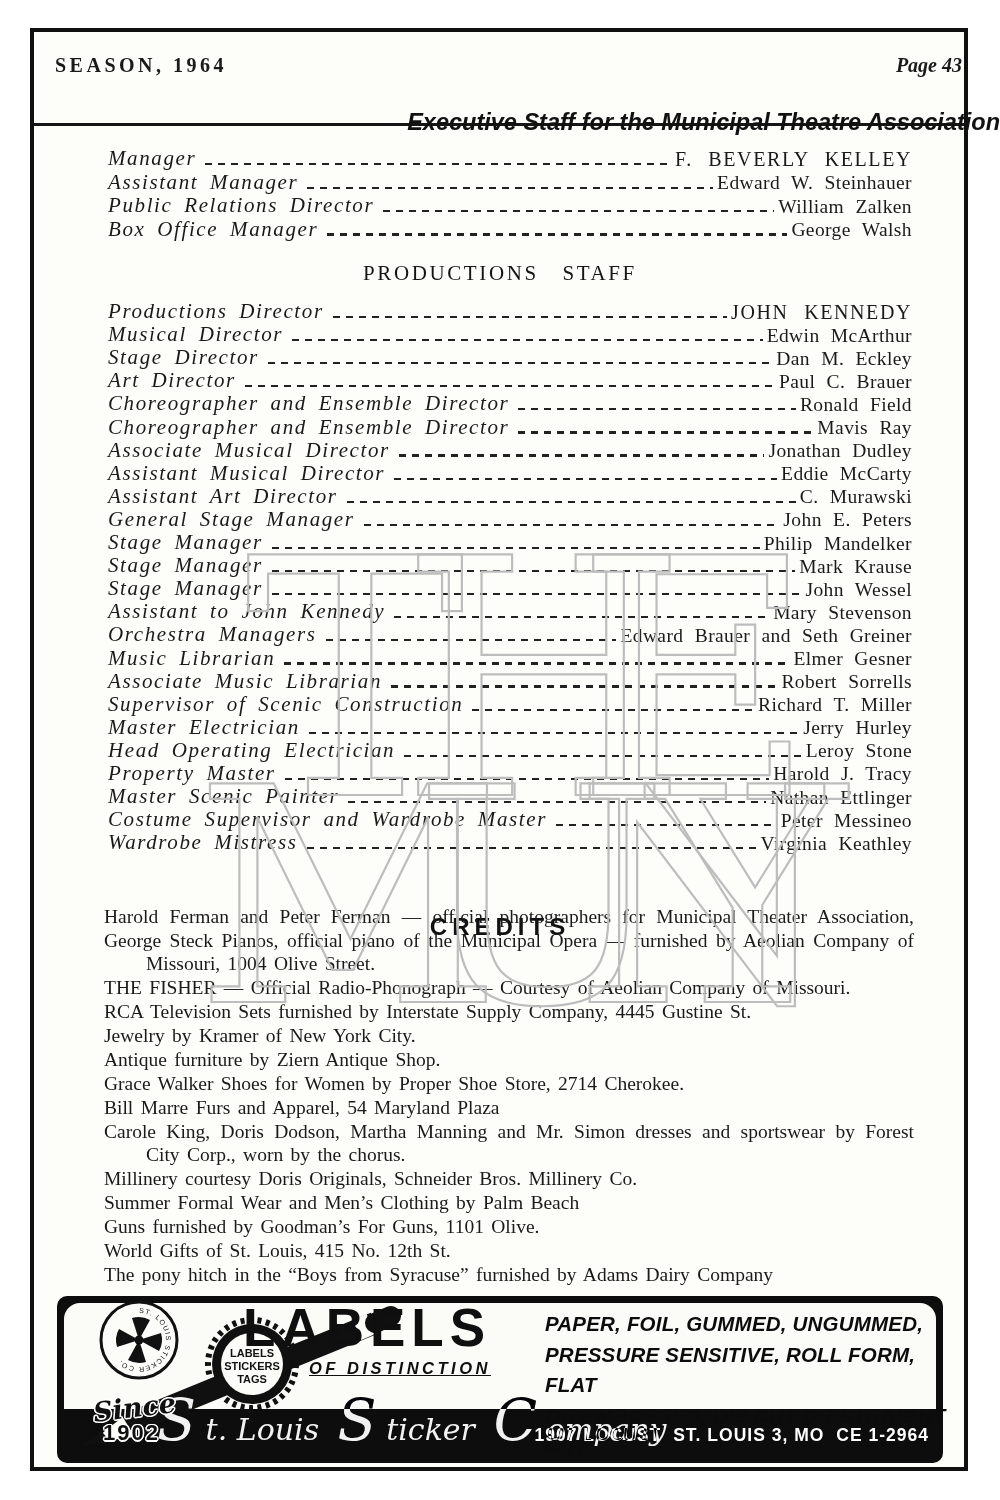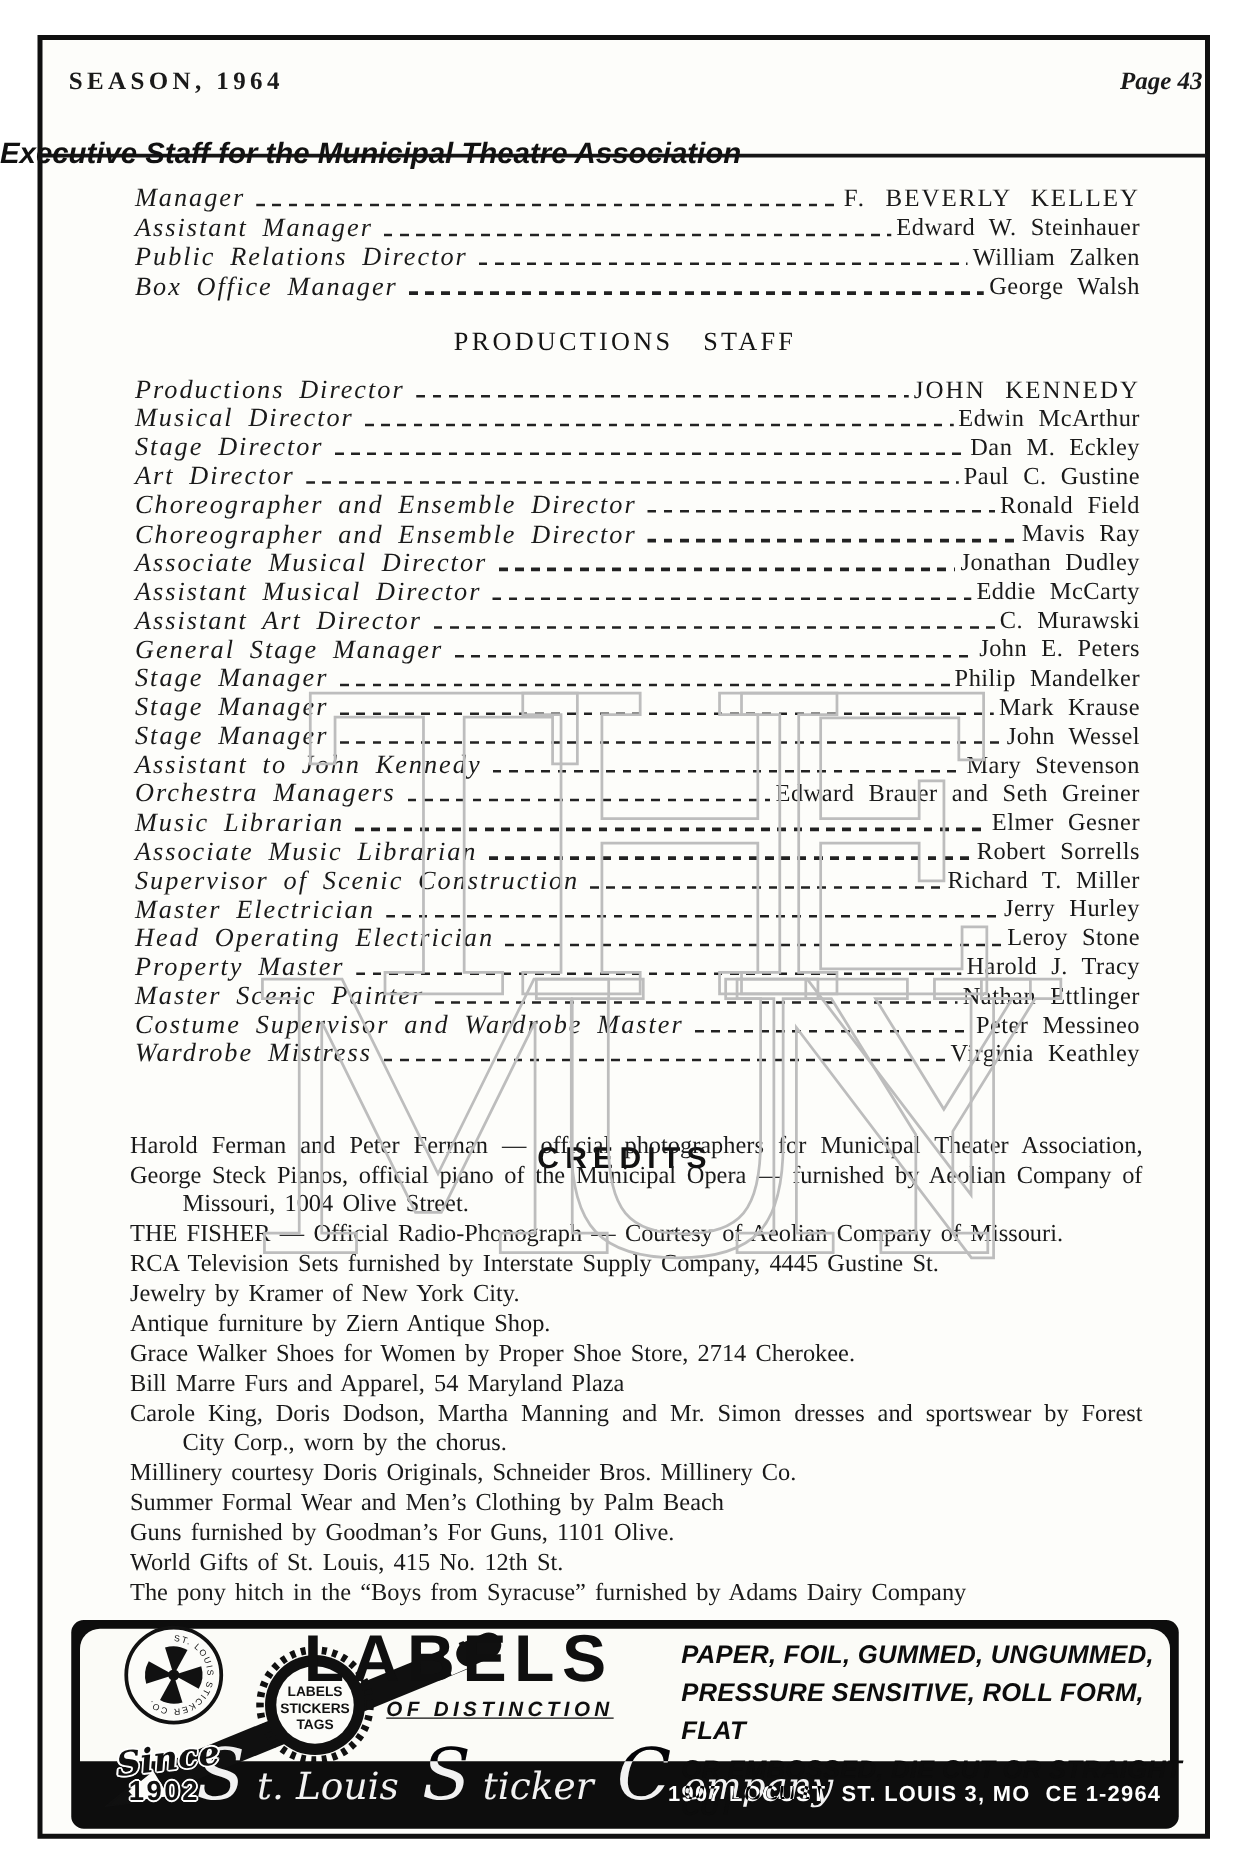--- a/index.html
+++ b/index.html
@@ -5,21 +5,21 @@
   html,body{margin:0;padding:0;}
   body{width:1000px;height:1500px;position:relative;background:#ffffff;
        font-family:"Liberation Serif",serif;color:#1a1a1a;overflow:hidden;}
   .abs{position:absolute;}
   
   .frame{left:30px;top:28px;right:32px;bottom:29px;border:4.5px solid #101010;background:#fdfdfa;}
   
   .season{left:55px;top:54px;font-size:20px;font-weight:bold;letter-spacing:3.5px;}
   .pageno{right:38px;top:54px;font-size:20px;font-style:italic;font-weight:bold;}
   .rule{left:33px;right:35px;top:123px;height:3px;background:#161616;}
-  .title{left:0;right:0;top:109px;text-align:left;font-family:"Liberation Sans",sans-serif;
+  .title{left:0;right:0;top:109px;text-align:right;font-family:"Liberation Sans",sans-serif;
          font-weight:bold;font-style:italic;font-size:23.5px;color:#111;}
   
   .staff{left:108px;right:88px;}
   .staff .row{display:flex;align-items:flex-end;height:var(--rh);}
   .role{font-style:italic;font-size:21px;line-height:1;letter-spacing:1.6px;word-spacing:5px;white-space:nowrap;}
   .leader{flex:1 1 auto;height:2.2px;margin:0 4px 4px 9px;
           background:repeating-linear-gradient(90deg,#222 0 7px,transparent 7px 13px);}
   .name{font-size:19.5px;line-height:1;letter-spacing:.4px;word-spacing:6px;white-space:nowrap;}
   .name.caps{font-size:20px;letter-spacing:1.6px;word-spacing:9px;}
   .exec{top:146px;--rh:23.4px;}
@@ -113,21 +113,21 @@
 
     <div class="row">
       <span class="role">Stage Director</span>
       <span class="leader"></span>
       <span class="name">Dan M. Eckley</span>
     </div>
 
     <div class="row">
       <span class="role">Art Director</span>
       <span class="leader"></span>
-      <span class="name">Paul C. Gustine</span>
+      <span class="name">Paul C. Brauer</span>
     </div>
 
     <div class="row">
       <span class="role">Choreographer and Ensemble Director</span>
       <span class="leader"></span>
       <span class="name">Ronald Field</span>
     </div>
 
     <div class="row">
       <span class="role">Choreographer and Ensemble Director</span>

